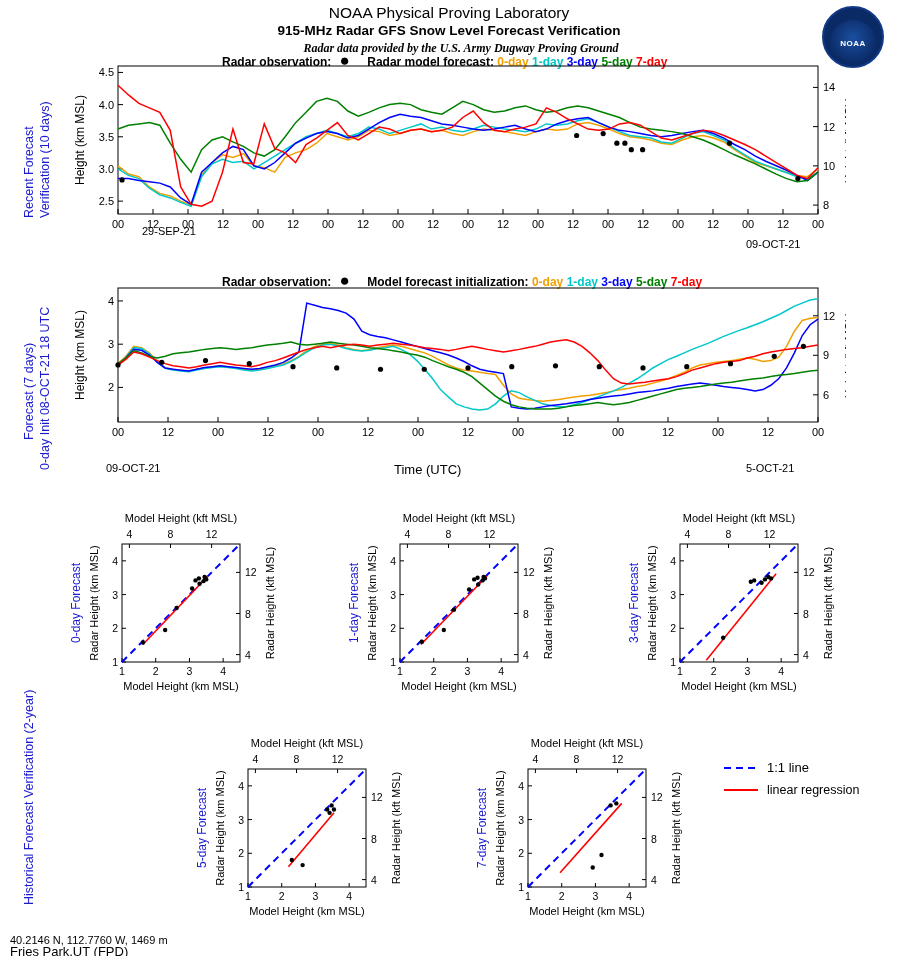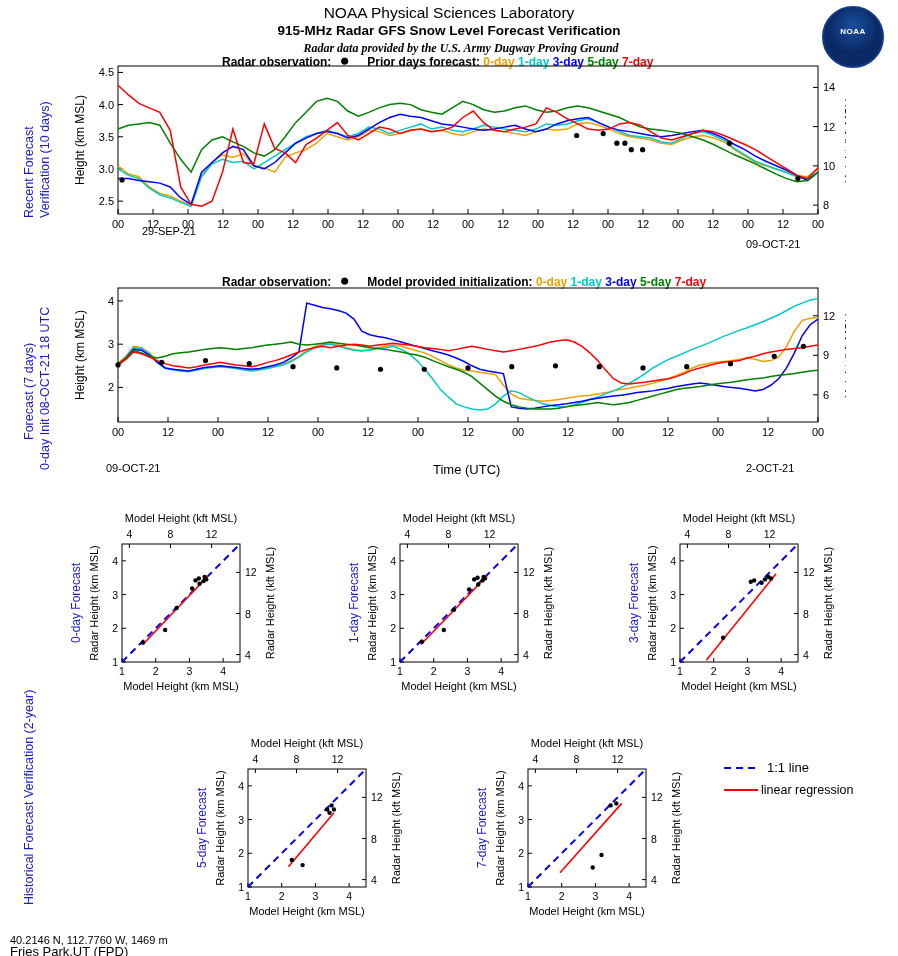--- a/index.html
+++ b/index.html
@@ -2,46 +2,46 @@
 <html><head>
 <meta charset="utf-8">
 <style>
   html,body{margin:0;padding:0;}
   body{width:898px;height:956px;background:#ffffff;font-family:"Liberation Sans",sans-serif;color:#000;position:relative;overflow:hidden;}
   .abs{position:absolute;}
   .ttl{width:100%;text-align:center;}
   #title1{top:4px;left:0;font-size:15.5px;}
   #title2{top:23px;left:0;font-size:13.5px;font-weight:bold;}
   #title3{top:41px;left:12px;font-size:12px;font-family:"Liberation Serif",serif;font-style:italic;font-weight:bold;}
-  .noaa-logo{top:6px;left:822px;width:58px;height:58px;border-radius:50%;background:#0a2a66;border:2px solid #123a86;display:flex;align-items:flex-start;justify-content:center;}
+  .noaa-logo{top:6px;left:822px;width:58px;height:58px;border-radius:50%;background:#0a2a66;border:2px solid #123a86;display:flex;align-items:flex-end;justify-content:center;}
   .noaa-logo .inner{width:46px;height:46px;border-radius:50%;background:radial-gradient(circle at 50% 40%,#1b4fa0 0%,#0a2a66 70%);display:flex;align-items:center;justify-content:center;color:#fff;font-size:8px;font-weight:bold;letter-spacing:0.5px;}
   .legend-row{font-size:12px;font-weight:bold;}
   .sw{font-weight:bold;margin-top:12px;}
   .axis-label{font-size:11.5px;}
   .rot{transform-origin:0 0;}
   .blue-lab{color:#1a1ad0;font-size:12.5px;}
   .tick{font-size:11px;}
   svg{display:block;}
   .fp{font-size:13px;}
   .fp2{font-size:11px;text-align:center;}
 </style>
 </head>
 <body>
 
-<div class="abs ttl" id="title1">NOAA Physical Sciences Laboratory</div>
+<div class="abs ttl" id="title1">NOAA Physical Proving Laboratory</div>
 <div class="abs ttl" id="title2">915-MHz Radar GFS Snow Level Forecast Verification</div>
 <div class="abs ttl" id="title3">Radar data provided by the U.S. Army Dugway Proving Ground</div>
 <div class="abs noaa-logo">
   <div class="inner">NOAA</div>
 </div>
 
 <div class="abs legend-row" style="top:55px;left:222px;">
   <span>Radar observation:</span>
   <span style="font-size:17px;line-height:10px;">&nbsp;●&nbsp;&nbsp;&nbsp;</span>
-  <span>Prior days forecast:</span>
+  <span>Radar model forecast:</span>
   <span class="sw" style="color:#f0a000">0-day</span>
   <span class="sw" style="color:#00c8c8">1-day</span>
   <span class="sw" style="color:#0000ff">3-day</span>
   <span class="sw" style="color:#008000">5-day</span>
   <span class="sw" style="color:#ff0000">7-day</span>
 </div>
 
 <div class="abs blue-lab rot" style="top:218px;left:22px;transform:rotate(-90deg);white-space:nowrap;">Recent Forecast</div>
 <div class="abs blue-lab rot" style="top:218px;left:38px;transform:rotate(-90deg);white-space:nowrap;">Verification (10 days)</div>
 
@@ -125,21 +125,21 @@
       <text x="28" y="80" font-family="Liberation Sans, sans-serif" font-size="12" fill="#000" text-anchor="middle" transform="rotate(-90 28 80)">Height (km MSL)</text>
       <text x="798" y="80" font-family="Liberation Sans, sans-serif" font-size="12" fill="#000" text-anchor="middle" transform="rotate(-90 798 80)">Height (kft MSL)</text>
     </svg>
   </div>
 <div class="abs tick" style="top:225px;left:106px;margin-left:36px;">29-SEP-21</div>
 <div class="abs tick" style="top:238px;left:746px;">09-OCT-21</div>
 
 <div class="abs legend-row" style="top:275px;left:222px;">
   <span>Radar observation:</span>
   <span style="font-size:17px;line-height:10px;">&nbsp;●&nbsp;&nbsp;&nbsp;</span>
-  <span>Model provided initialization:</span>
+  <span>Model forecast initialization:</span>
   <span class="sw" style="color:#f0a000">0-day</span>
   <span class="sw" style="color:#00c8c8">1-day</span>
   <span class="sw" style="color:#0000ff">3-day</span>
   <span class="sw" style="color:#008000">5-day</span>
   <span class="sw" style="color:#ff0000">7-day</span>
 </div>
 
 <div class="abs blue-lab rot" style="top:440px;left:22px;transform:rotate(-90deg);white-space:nowrap;">Forecast (7 days)</div>
 <div class="abs blue-lab rot" style="top:470px;left:38px;transform:rotate(-90deg);white-space:nowrap;">0-day Init 08-OCT-21 18 UTC</div>
 
@@ -208,22 +208,22 @@
       <circle cx="587" cy="85.96774193548384" r="2.6" fill="#000"></circle>
       <circle cx="630.75" cy="84.67096774193547" r="2.6" fill="#000"></circle>
       <circle cx="674.5" cy="81.64516129032259" r="2.6" fill="#000"></circle>
       <circle cx="718.25" cy="74.29677419354837" r="2.6" fill="#000"></circle>
       <circle cx="747.4166666666666" cy="64.3548387096774" r="2.6" fill="#000"></circle>
       <text x="28" y="73" font-family="Liberation Sans, sans-serif" font-size="12" fill="#000" text-anchor="middle" transform="rotate(-90 28 73)">Height (km MSL)</text>
       <text x="798" y="73" font-family="Liberation Sans, sans-serif" font-size="12" fill="#000" text-anchor="middle" transform="rotate(-90 798 73)">Height (kft MSL)</text>
     </svg>
   </div>
 <div class="abs tick" style="top:462px;left:106px;">09-OCT-21</div>
-<div class="abs tick" style="top:462px;left:746px;">2-OCT-21</div>
-<div class="abs axis-label" style="top:462px;left:433px;font-size:13px;">Time (UTC)</div>
+<div class="abs tick" style="top:462px;left:746px;">5-OCT-21</div>
+<div class="abs axis-label" style="top:462px;left:394px;font-size:13px;">Time (UTC)</div>
 
 <div class="abs blue-lab rot" style="top:905px;left:22px;transform:rotate(-90deg);white-space:nowrap;">Historical Forecast Verification (2-year)</div>
 
 <div class="abs" id="sc0" style="top:498px;left:62px;width:250px;height:212px;">
     <svg width="250" height="212">
       <rect x="60" y="46" width="118" height="118" fill="none" stroke="#000" stroke-width="1"></rect>
       <line x1="60" y1="164" x2="60" y2="160" stroke="#000"></line>
       <text x="60" y="177" font-family="Liberation Sans, sans-serif" font-size="10.5" fill="#000" text-anchor="middle">1</text>
       <line x1="93.71428571428572" y1="164" x2="93.71428571428572" y2="160" stroke="#000"></line>
       <text x="93.71428571428572" y="177" font-family="Liberation Sans, sans-serif" font-size="10.5" fill="#000" text-anchor="middle">2</text>
@@ -462,18 +462,18 @@
   <div style="display:flex;align-items:center;margin-bottom:8px;">
     <svg width="38" height="12">
         <line x1="2" y1="6" x2="36" y2="6" stroke="#0000ff" stroke-width="2.2" stroke-dasharray="7,5"></line>
       </svg>
     <span style="font-size:13px;margin-left:7px;">1:1 line</span>
   </div>
   <div style="display:flex;align-items:center;">
     <svg width="38" height="12">
         <line x1="2" y1="6" x2="36" y2="6" stroke="#ff0000" stroke-width="1.8"></line>
       </svg>
-    <span style="font-size:12.5px;margin-left:1px;">linear regression</span>
+    <span style="font-size:12.5px;margin-left:7px;">linear regression</span>
   </div>
 </div>
 
 <div class="abs fp" style="top:912px;left:10px;margin-top:32px;">Fries Park,UT (FPD)</div>
 <div class="abs fp2" style="top:934px;left:10px;">40.2146 N, 112.7760 W, 1469 m</div>
 
 </body></html>

